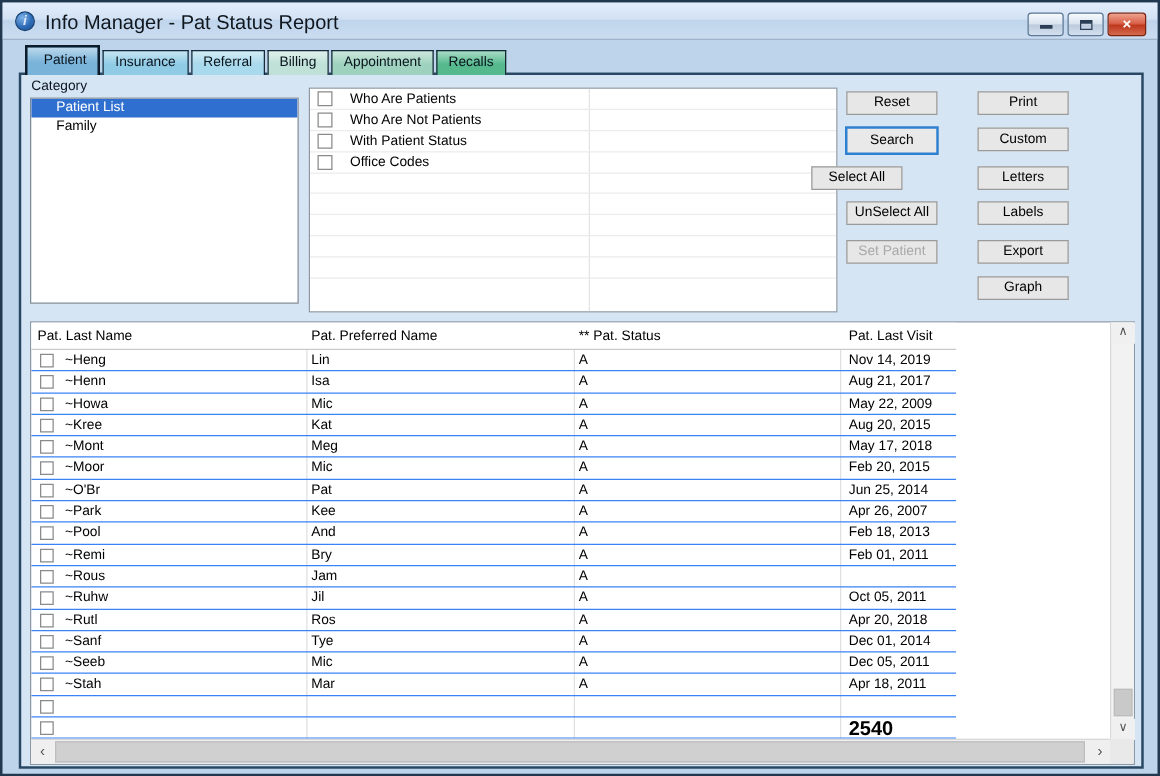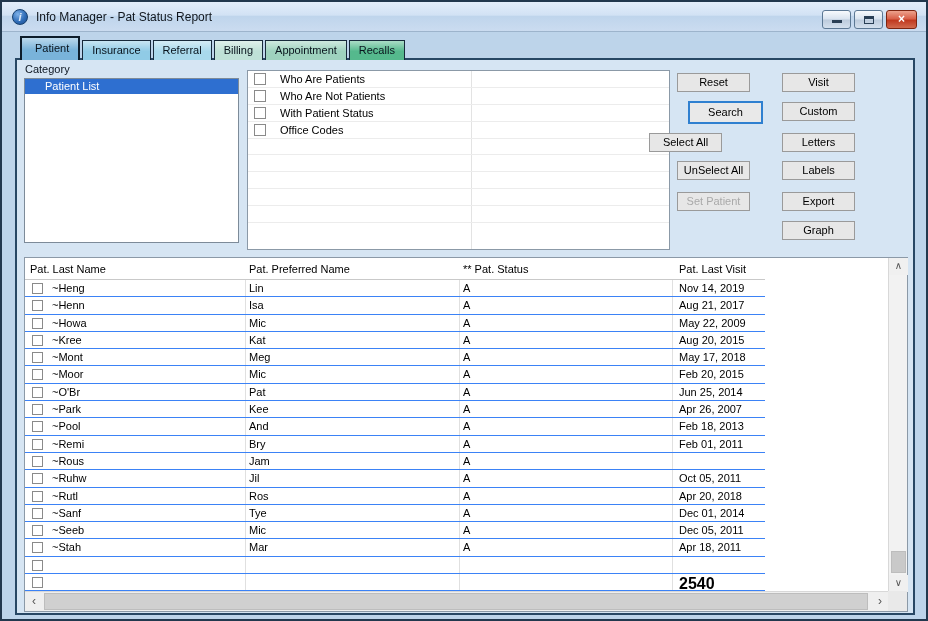--- a/index.html
+++ b/index.html
@@ -9,21 +9,21 @@
             border:2px solid #22384e; overflow:hidden; }
 
   
   .titlebar { position:absolute; left:0; top:0; right:0; height:30px;
               background:linear-gradient(180deg,#e3eefb 0%,#d2e2f4 45%,#bfd5ec 50%,#cbdcf0 100%);
               border-bottom:1px solid #9db4cc; }
   .app-icon { position:absolute; left:10px; top:7px; width:16px; height:16px; border-radius:50%;
               background:radial-gradient(circle at 35% 30%, #7fb2e8 0%, #2f6db8 55%, #1b4c8f 100%);
               border:1px solid #16406e; color:#dce9f8; font-size:11px; font-weight:bold;
               font-style:italic; text-align:center; line-height:14px; }
-  .title-text { position:absolute; left:34px; top:8px; font-size:12px; color:#10161d; }
+  .title-text { position:absolute; left:34px; top:8px; font-size:16px; color:#10161d; }
   .win-controls { position:absolute; right:9px; top:8px; display:flex; gap:3px; }
   .winbtn { width:29px; height:19px; border:1px solid #5c7894; border-radius:3px;
             background:linear-gradient(180deg,#f7fafd 0%,#d8e3ef 48%,#bccbdc 52%,#d4e0ee 100%);
             position:relative; cursor:default; }
   .winbtn.close { width:31px; background:linear-gradient(180deg,#eda28d 0%,#d9614a 45%,#c0391f 55%,#d26a4e 100%);
                   border-color:#7c2410; color:#fff; font-size:12px; font-weight:bold;
                   text-align:center; line-height:17px; }
   .glyph-min { position:absolute; left:9px; bottom:5px; width:10px; height:3px; background:#2a3f55; }
   .glyph-max { position:absolute; left:9px; top:5px; width:10px; height:8px;
                border:1px solid #2a3f55; border-top-width:3px; }
@@ -128,20 +128,21 @@
       <div class="tab" style="background-color: rgb(191, 225, 215);">Billing</div>
       <div class="tab" style="background-color: rgb(158, 210, 190);">Appointment</div>
       <div class="tab" style="background-color: rgb(85, 185, 141);">Recalls</div>
     </div>
 
   <div class="page">
 
     <div class="label category-label">Category</div>
     <div class="listbox">
         <div class="lb-item selected">Patient List</div>
+        <div class="lb-item">Family</div>
       </div>
 
     <div class="options-panel">
       <div class="op-vline"></div>
       <div>
           <div class="op-row">
             <span class="op-cb"></span>
             <span class="op-label">Who Are Patients</span>
           </div>
           <div class="op-row">
@@ -158,26 +159,26 @@
           </div>
           <div class="op-row"></div>
           <div class="op-row"></div>
           <div class="op-row"></div>
           <div class="op-row"></div>
           <div class="op-row"></div>
         </div>
     </div>
 
     <div class="btn" style="left:660px; top:13px;">Reset</div>
-    <div class="btn primary" style="left:659px; top:41px;margin-left:12px;">Search</div>
+    <div class="btn primary" style="left:659px; top:41px;">Search</div>
     <div class="btn" style="left:632px; top:73px;">Select All</div>
     <div class="btn" style="left:660px; top:101px;">UnSelect All</div>
     <div class="btn disabled" style="left:660px; top:132px;">Set Patient</div>
 
-    <div class="btn" style="left:765px; top:13px;">Visit</div>
+    <div class="btn" style="left:765px; top:13px;">Print</div>
     <div class="btn" style="left:765px; top:42px;">Custom</div>
     <div class="btn" style="left:765px; top:73px;">Letters</div>
     <div class="btn" style="left:765px; top:101px;">Labels</div>
     <div class="btn" style="left:765px; top:132px;">Export</div>
     <div class="btn" style="left:765px; top:161px;">Graph</div>
 
     <div class="tablebox">
       <div class="tcontent">
         <div class="col-line cl1"></div>
         <div class="col-line cl2"></div>

